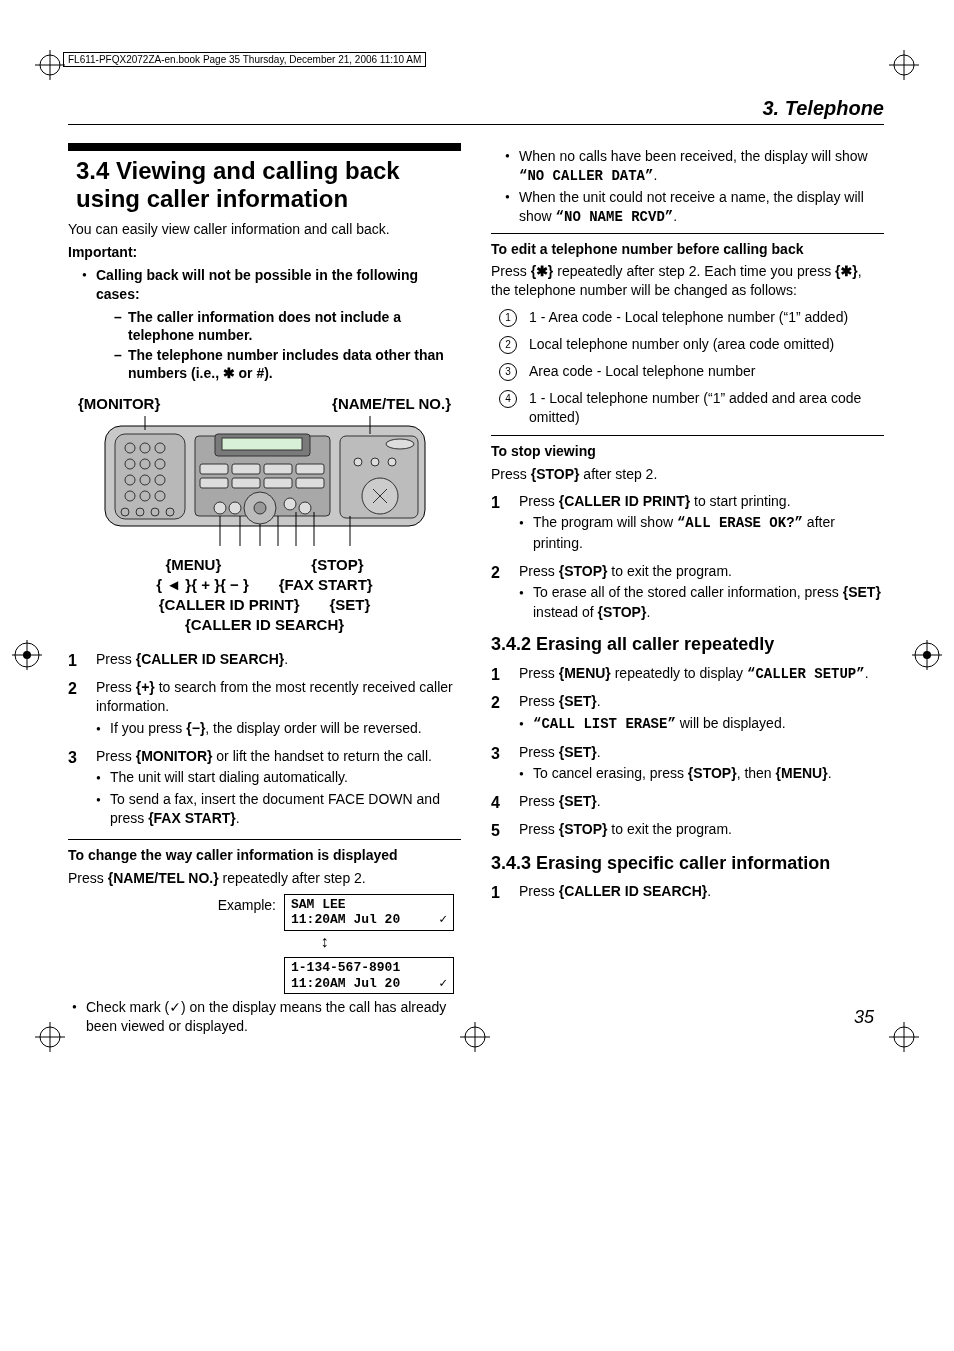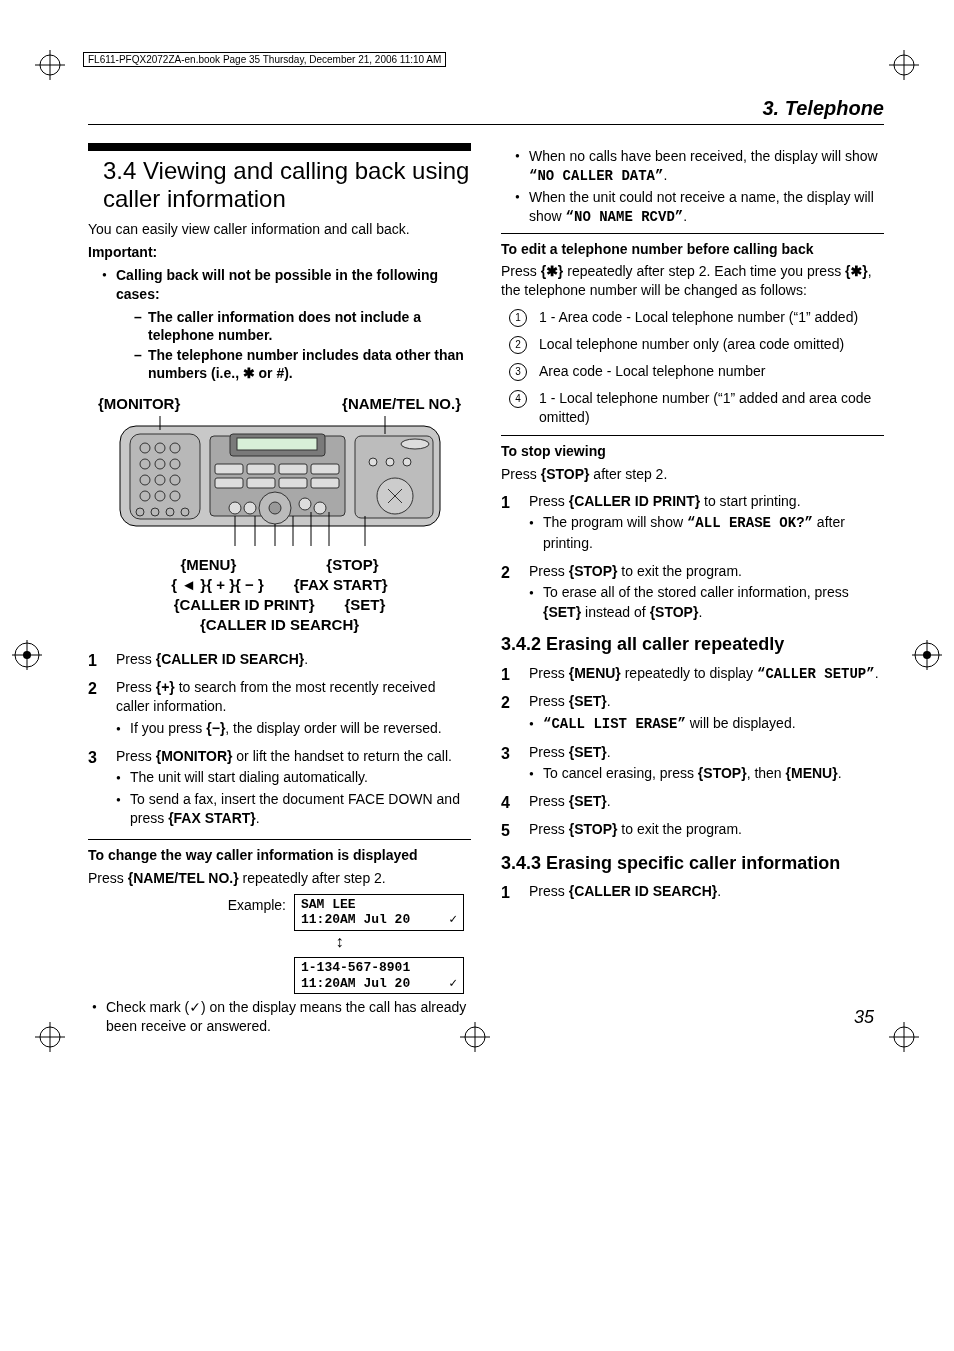--- a/index.html
+++ b/index.html
@@ -8,21 +8,21 @@
     font-family: Arial, Helvetica, sans-serif;
     font-size: 14px;
     color: #000;
     background: #fff;
   }
   .page {
     width: 954px;
     height: 1082px;
     position: relative;
     box-sizing: border-box;
-    padding: 50px 70px 40px 88px;
+    padding: 50px 70px 40px 68px;
   }
   .reg-mark {
     position: absolute;
     width: 30px;
     height: 30px;
   }
   .reg-mark svg { width: 100%; height: 100%; }
   .rm-tl { top: 50px; left: 35px; }
   .rm-tr { top: 50px; right: 35px; }
   .rm-ml { top: 640px; left: 12px; }
@@ -57,22 +57,22 @@
 
   .black-bar {
     height: 8px;
     background: #000;
     width: 100%;
     margin-bottom: 6px;
   }
 
   h1.title {
     font-size: 24px;
-    font-weight: normal;
-    margin: 0 0 8px 15px;
+    font-weight: bold;
+    margin: 0 0 8px 8px;
     line-height: 1.15;
   }
   h2.subhead {
     font-size: 18px;
     font-weight: bold;
     margin: 10px 0 6px 0;
     line-height: 1.2;
   }
   p { margin: 4px 0; line-height: 1.35; }
   .bold { font-weight: bold; }
@@ -351,21 +351,21 @@
         <div class="lcd-box">
           <div>1-134-567-8901</div>
           <div class="lcd-row2">
               <span>11:20AM Jul 20</span>
               <span>✓</span>
             </div>
         </div>
       </div>
 
       <ul class="bullets" style="padding-left:4px;">
-        <li>Check mark (✓) on the display means the call has already been receive or answered.</li>
+        <li>Check mark (✓) on the display means the call has already been viewed or displayed.</li>
       </ul>
     </div>
 
     <div class="col">
       <ul class="bullets">
         <li><span>When no calls have been received, the display will show </span><span class="mono">“NO CALLER DATA”</span><span>.</span></li>
         <li><span>When the unit could not receive a name, the display will show </span><span class="mono">“NO NAME RCVD”</span><span>.</span></li>
       </ul>
 
       <hr class="hr-col">

